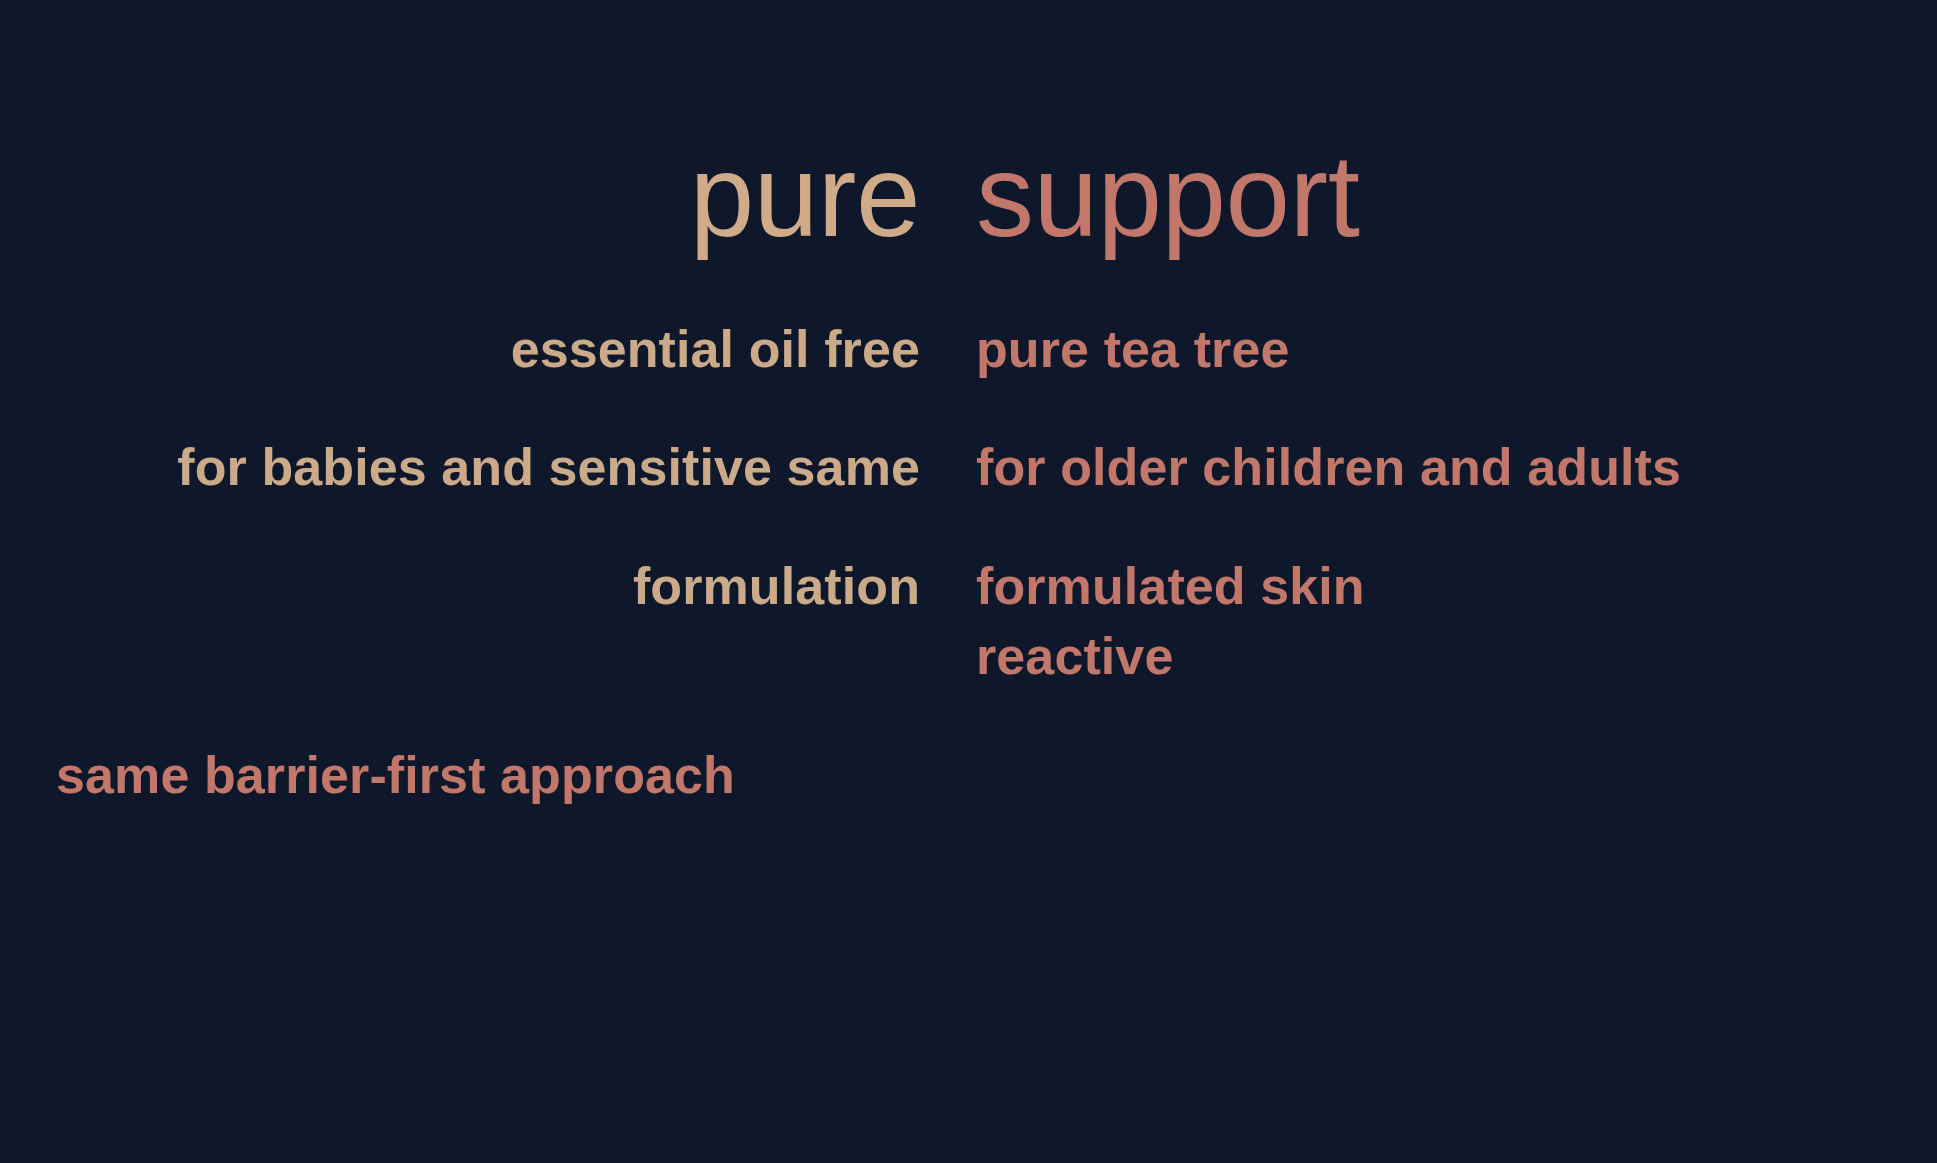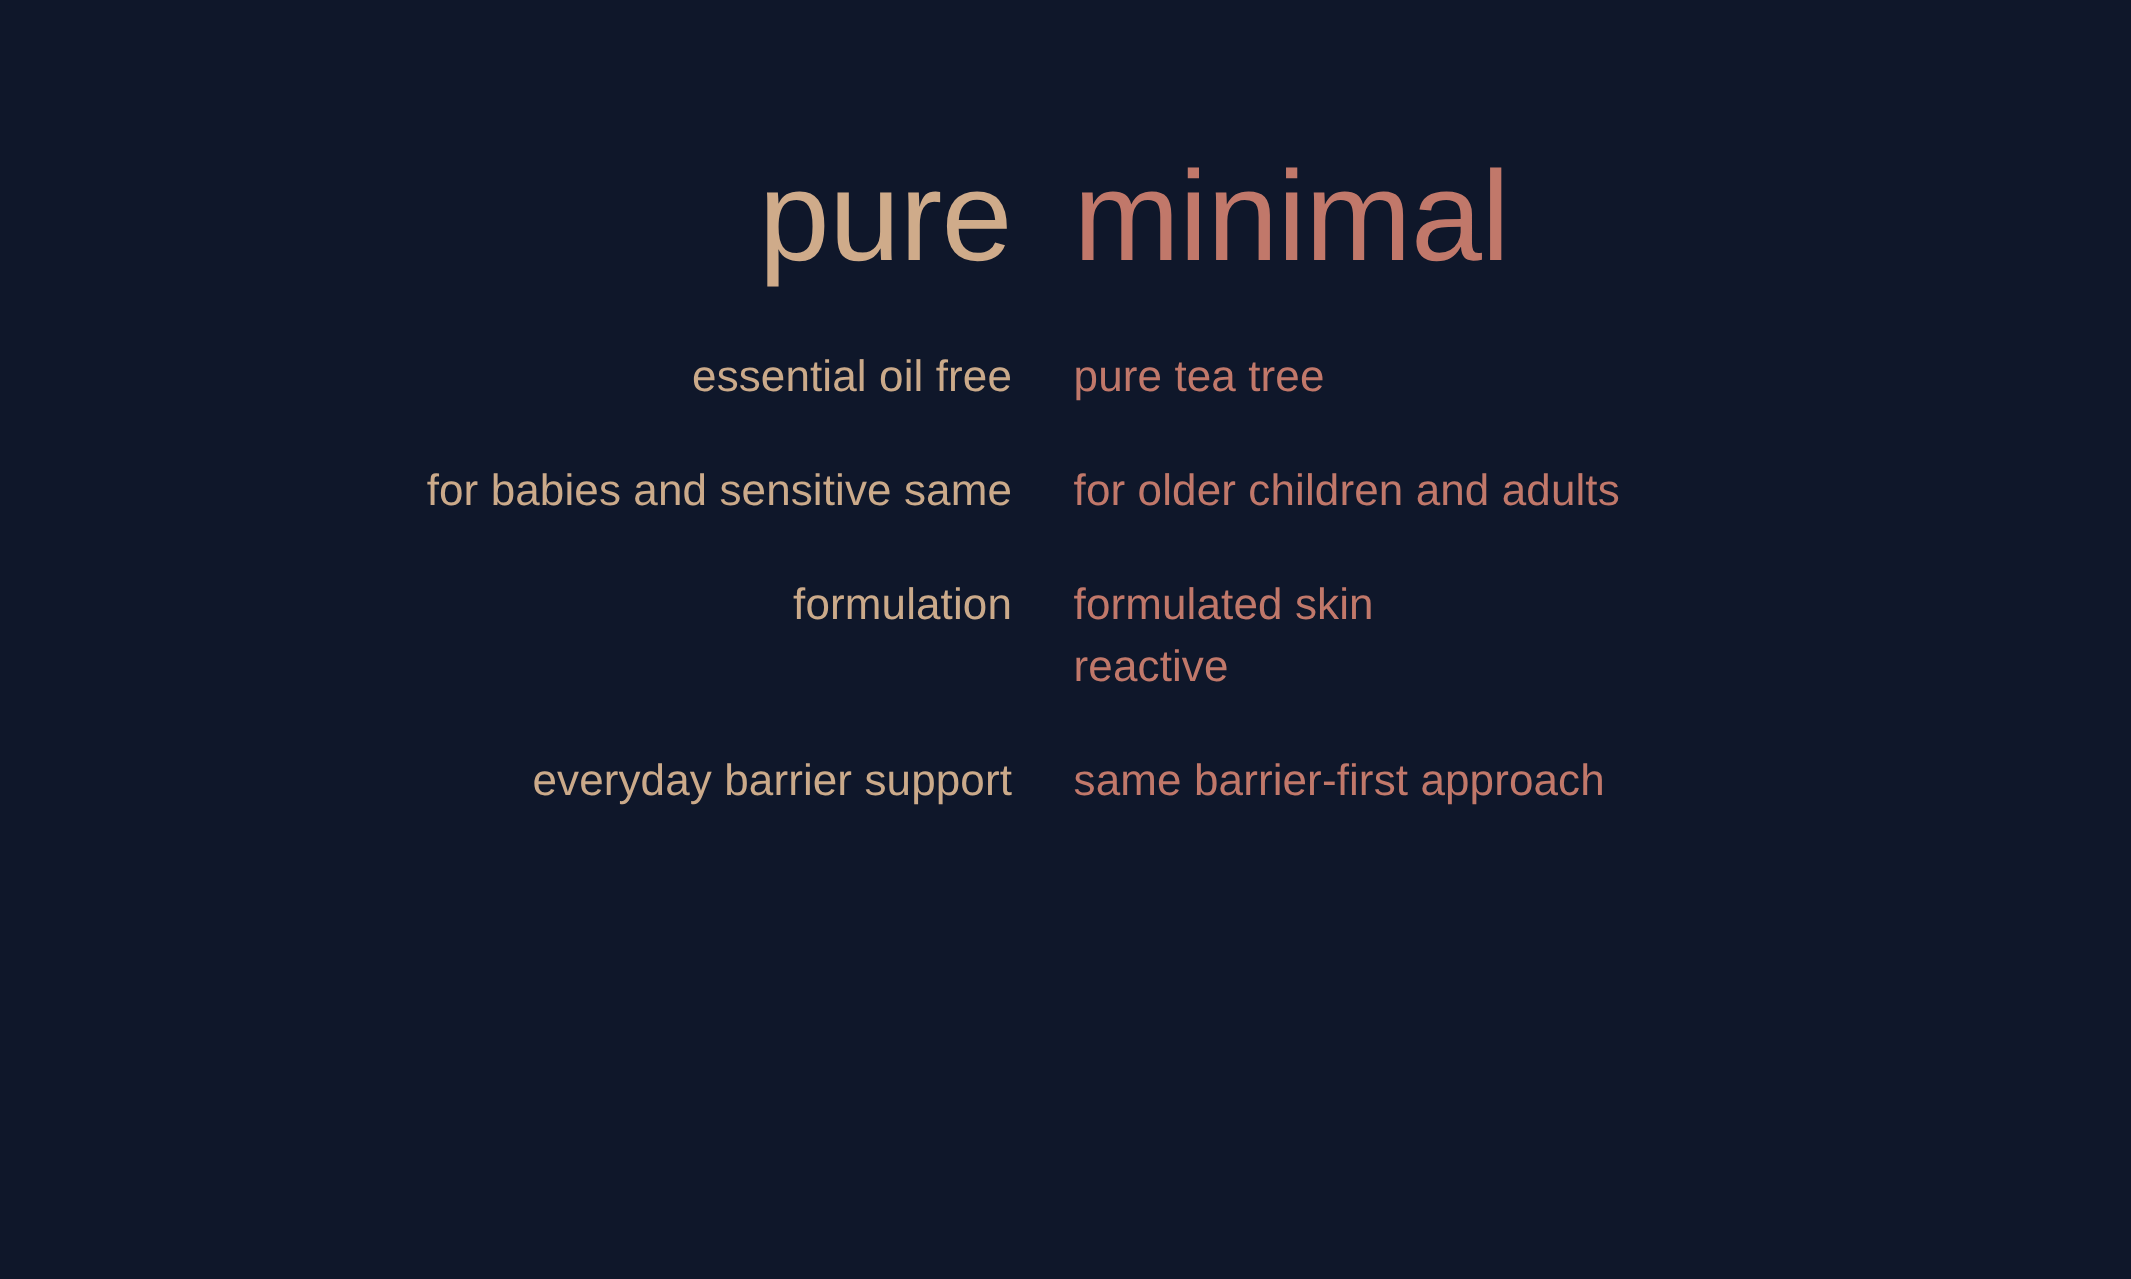--- a/index.html
+++ b/index.html
@@ -66,22 +66,22 @@
   }
   .row {
     display: flex;
     flex-direction: row;
     align-items: flex-start;
     margin-bottom: 56px;
   }
   .row:last-child { margin-bottom: 0; }
 
   .cell {
-    font-size: 40px;
-    font-weight: 400;
+    font-size: 52px;
+    font-weight: 700;
     line-height: 1.20;
     letter-spacing: 0.1px;
   }
   .cell-left {
     width: 920px;
     flex: 0 0 920px;
     text-align: right;
     color: #cbaa8a;
   }
   .cell-gap {
@@ -97,21 +97,21 @@
   .cell .line + .line { margin-top: 8px; }
 </style>
 </head>
 <body>
 
 <div class="slide">
 
   <div class="title-row">
     <div class="title-left">pure</div>
     <div class="title-gap"></div>
-    <div class="title-right">minimal</div>
+    <div class="title-right">support</div>
   </div>
 
   <div class="rows">
 
     <div class="row">
       <div class="cell cell-left">
         <span class="line">essential oil free</span>
       </div>
       <div class="cell-gap"></div>
       <div class="cell cell-right">
@@ -135,23 +135,20 @@
         <span class="line">formulation</span>
       </div>
       <div class="cell-gap"></div>
       <div class="cell cell-right">
         <span class="line">formulated skin</span>
         <span class="line">reactive</span>
       </div>
     </div>
 
     <div class="row">
-      <div class="cell cell-left">
-        <span class="line">everyday barrier support</span>
-      </div>
       <div class="cell-gap"></div>
       <div class="cell cell-right">
         <span class="line">same barrier-first approach</span>
       </div>
     </div>
 
   </div>
 </div>
 
 </body></html>

